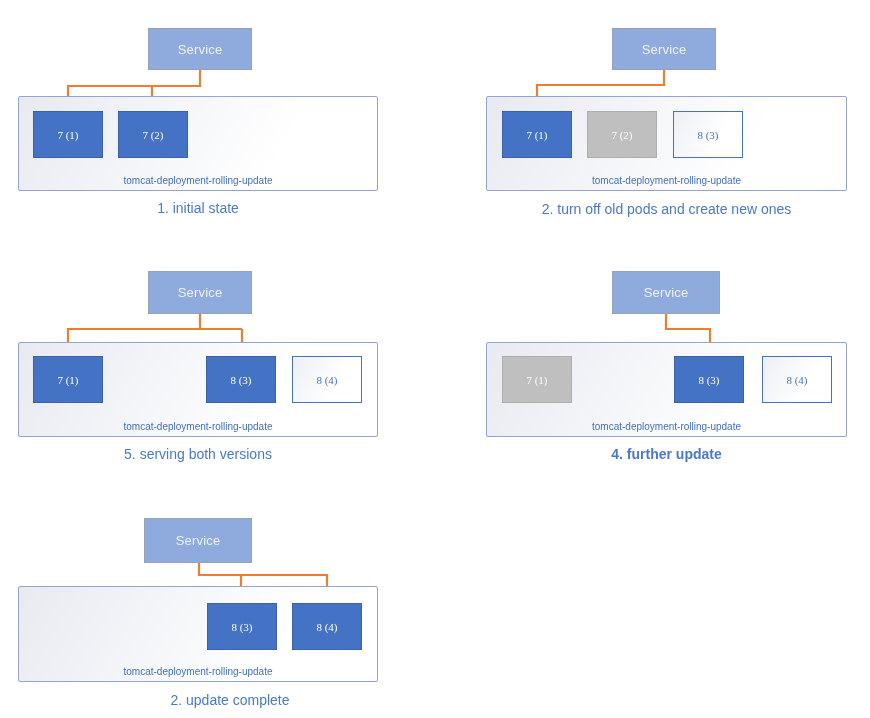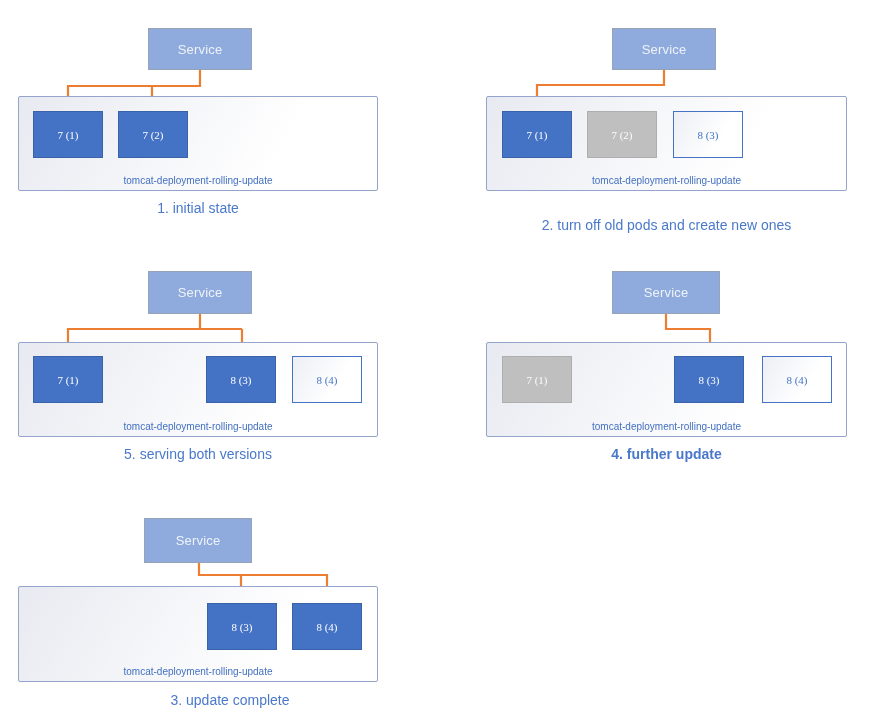--- a/index.html
+++ b/index.html
@@ -77,21 +77,21 @@
   </section>
 
   <section>
     <div class="service" style="left:612px;top:20px;width:104px;height:42px;">Service</div>
     <div class="deployment" style="left:486px;top:88px;width:361px;height:95px;">
       <div class="deployment-label">tomcat-deployment-rolling-update</div>
     </div>
     <div class="pod active" style="left:502px;top:103px;">7 (1)</div>
     <div class="pod stopped" style="left:587px;top:103px;">7 (2)</div>
     <div class="pod new" style="left:673px;top:103px;">8 (3)</div>
-    <div class="caption" style="left:486px;top:209px;width:361px;">2. turn off old pods and create new ones</div>
+    <div class="caption" style="left:486px;top:193px;width:361px;">2. turn off old pods and create new ones</div>
   </section>
 
   <section>
     <div class="service" style="left:148px;top:263px;width:104px;height:43px;">Service</div>
     <div class="deployment" style="left:18px;top:334px;width:360px;height:95px;">
       <div class="deployment-label">tomcat-deployment-rolling-update</div>
     </div>
     <div class="pod active" style="left:33px;top:348px;">7 (1)</div>
     <div class="pod active" style="left:206px;top:348px;">8 (3)</div>
     <div class="pod new" style="left:292px;top:348px;">8 (4)</div>
@@ -109,16 +109,16 @@
     <div class="caption" style="left:486px;top:438px;width:361px;font-weight:bold;">4. further update</div>
   </section>
 
   <section>
     <div class="service" style="left:144px;top:510px;width:108px;height:45px;">Service</div>
     <div class="deployment" style="left:18px;top:578px;width:360px;height:96px;">
       <div class="deployment-label">tomcat-deployment-rolling-update</div>
     </div>
     <div class="pod active" style="left:207px;top:595px;">8 (3)</div>
     <div class="pod active" style="left:292px;top:595px;">8 (4)</div>
-    <div class="caption" style="left:48px;top:684px;width:364px;">3. update complete</div>
+    <div class="caption" style="left:48px;top:684px;width:364px;">2. update complete</div>
   </section>
 
 </div>
 
 </body></html>

